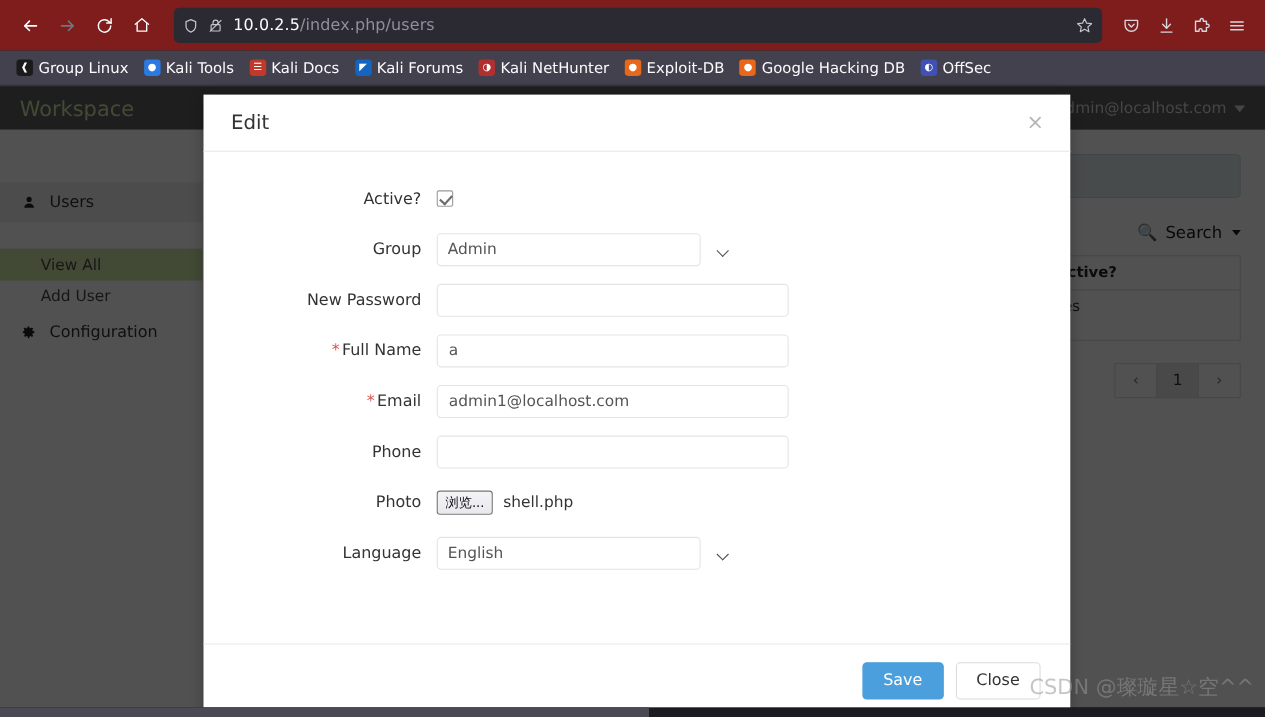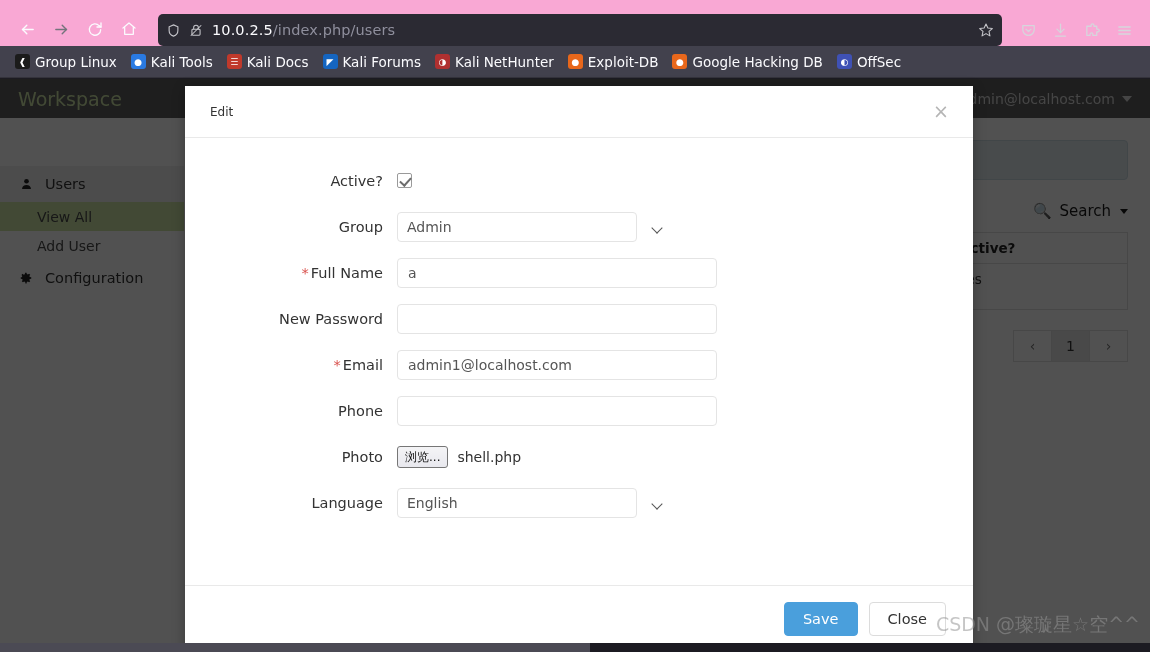--- a/index.html
+++ b/index.html
@@ -7,22 +7,22 @@
     width: 1150px; height: 652px;
     overflow: hidden;
     font-family: "DejaVu Sans", "Liberation Sans", sans-serif;
     background: #1c1b22;
   }
   #root { position: relative; width: 1150px; height: 652px; overflow: hidden; }
 
   
   .browser-toolbar {
     position: absolute; left: 0; top: 0; width: 1150px; height: 46px;
-    background: #f9a8d4;
-    display: flex; align-items: flex-end; padding: 0 10px;
+    background: #7f1d1d;
+    display: flex; align-items: center; padding: 12px 10px;
   }
   .nav-btn {
     width: 34px; height: 34px; border-radius: 5px;
     display: flex; align-items: center; justify-content: center;
     color: #fbfbfe; flex: none;
   }
   .nav-btn.disabled { color: #74747c; }
   .nav-btn svg { display:block; }
 
   .urlbar {
@@ -87,21 +87,21 @@
   .sidebar { width: 184px; flex: none; background: #fff; padding-top: 48px; }
   .side-item {
     height: 36px; display: flex; align-items: center; gap: 11px;
     padding: 0 18px; font-size: 14.5px; color: #333;
   }
   .side-item.group { background: #f0f0f0; }
   .side-sub {
     height: 29px; display: flex; align-items: center;
     padding: 0 0 0 37px; font-size: 14px; color: #4a4a4a;
   }
-  .side-sub.active { background: #bef264; }
+  .side-sub.active { background: #bef264; margin-top: 24px; }
   .side-icon { width: 16px; display: flex; justify-content: center; color: #222; }
 
   .content { flex: 1 1 auto; padding: 22px 22px 0 12px; min-width: 0; }
   .alert-box {
     height: 40px; background: #d9edf7; border: 1px solid #bcdff1;
     border-radius: 4px; margin-bottom: 16px;
   }
   .toolbar-row { display: flex; justify-content: flex-end; align-items: center; padding: 6px 0 12px; }
   .search-btn { display: flex; align-items: center; gap: 7px; font-size: 15px; color: #1a1a1a; }
   .search-glyph { font-weight: bold; font-size: 15px; }
@@ -133,21 +133,21 @@
   }
   .modal {
     position: absolute; left: 185px; top: 86px; width: 788px; height: 566px;
     background: #fff; box-shadow: 0 3px 12px rgba(0,0,0,.28);
     display: flex; flex-direction: column;
   }
   .modal-head {
     height: 52px; flex: none; border-bottom: 1px solid #e9e9e9;
     display: flex; align-items: center; padding: 0 20px 0 25px;
   }
-  .modal-title { font-size: 12px; color: #333; font-weight: 400; flex: 1 1 auto; }
+  .modal-title { font-size: 18px; color: #333; font-weight: 400; flex: 1 1 auto; }
   .modal-close { font-size: 19px; color: #b5b5b5; line-height: 1; padding: 2px 4px; }
 
   .modal-body { flex: 1 1 auto; padding: 28px 0 0 0; overflow: hidden; }
   .frow { display: flex; align-items: flex-start; margin-bottom: 16px; }
   .flabel {
     width: 212px; flex: none; text-align: right; padding-right: 14px;
     font-size: 14.5px; color: #333; line-height: 30px;
   }
   .flabel .req { color: #d9534f; margin-right: 2px; }
   .fctl { flex: 1 1 auto; min-width: 0; }
@@ -419,30 +419,30 @@
         <div class="fctl">
           <div class="selwrap">
             <select class="sel">
               <option>Admin</option>
             </select>
           </div>
         </div>
       </div>
 
       <div class="frow">
+        <div class="flabel">New Password</div>
+        <div class="fctl">
+          <input class="txt" type="password" value="" style="">
+        </div>
+      </div>
+
+      <div class="frow">
         <div class="flabel"><span class="req">*</span><span>Full Name</span></div>
         <div class="fctl">
           <input class="txt" type="text" value="a" style="">
-        </div>
-      </div>
-
-      <div class="frow">
-        <div class="flabel">New Password</div>
-        <div class="fctl">
-          <input class="txt" type="password" value="" style="">
         </div>
       </div>
 
       <div class="frow">
         <div class="flabel"><span class="req">*</span><span>Email</span></div>
         <div class="fctl">
           <input class="txt" type="text" value="admin1@localhost.com" style="">
         </div>
       </div>
 

